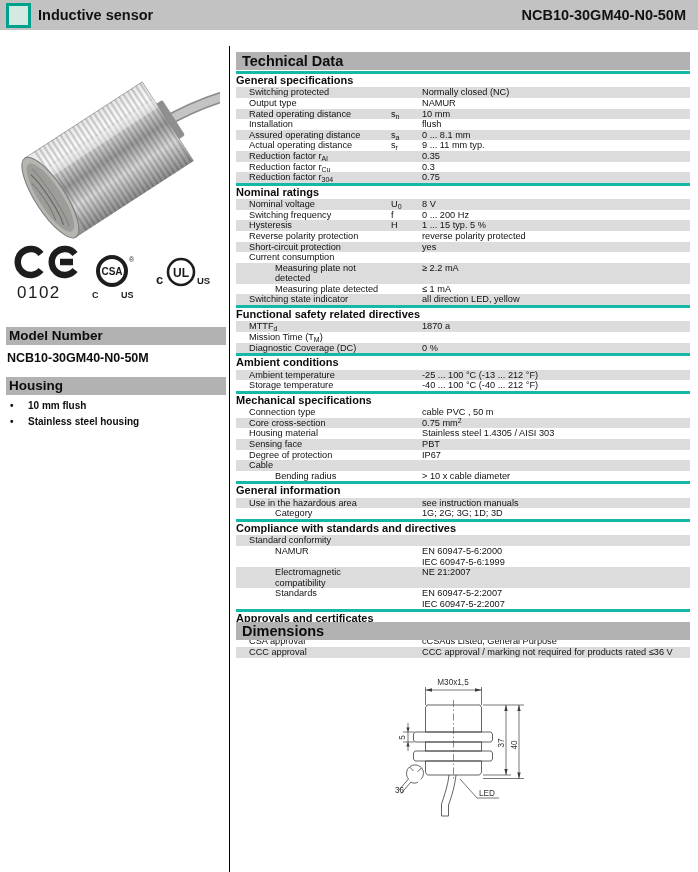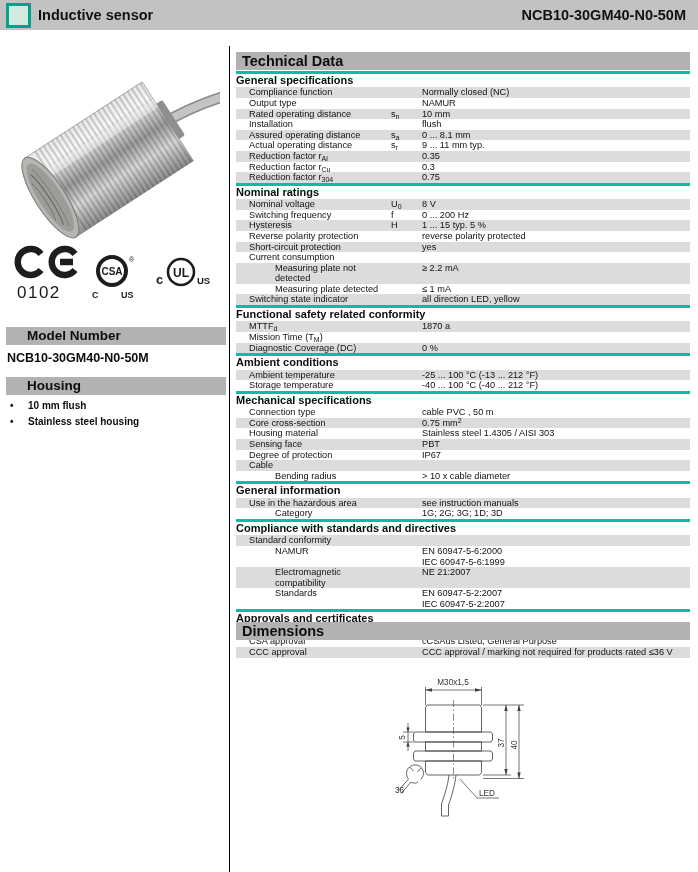--- a/index.html
+++ b/index.html
@@ -17,21 +17,21 @@
   .vsep{position:absolute;left:229px;top:46px;width:1px;height:826px;background:#000;}
 
   
   .leftcol{position:absolute;left:0;top:30px;width:229px;height:842px;}
   .photo{position:absolute;left:8px;top:25px;}
   .cert{position:absolute;}
   .ce-block{left:14px;top:215px;}
   .csa-block{left:90px;top:222px;}
   .ul-block{left:152px;top:225px;}
   .side-bar{position:absolute;left:6px;width:220px;height:18px;background:var(--bar_gray,#b3b3b3);
-            font-weight:bold;font-size:13.5px;line-height:18px;padding-left:21px;box-sizing:border-box;color:#0d0d0d;}
+            font-weight:bold;font-size:13.5px;line-height:18px;padding-left:3px;box-sizing:border-box;color:#0d0d0d;}
   .model-bar{top:297px;}
   .model-value{position:absolute;left:7px;top:321px;font-weight:bold;font-size:12.5px;color:#0d0d0d;}
   .features-bar{top:347px;}
   .features-list{position:absolute;left:0;top:368px;margin:0;padding:0;list-style:none;width:225px;}
   .features-list li{position:relative;padding-left:28px;font-weight:bold;font-size:10px;line-height:15.5px;color:#0d0d0d;}
   .features-list li::before{content:"•";position:absolute;left:10px;top:0;}
 
   
   .rightcol{position:absolute;left:236px;top:45px;width:454px;height:827px;}
   .main-bar{position:absolute;left:0;width:454px;height:18px;background:var(--bar_gray,#b3b3b3);
@@ -139,21 +139,21 @@
       <li>Stainless steel housing</li>
     </ul>
   </div>
 
   <div class="rightcol">
     <div class="main-bar td-bar">Technical Data</div>
 
     <div class="spec-table">
         <div class="sec-title">General specifications</div>
         <div class="trow shaded">
-          <div class="cell lbl">Compliance function</div>
+          <div class="cell lbl">Switching protected</div>
           <div class="cell sym"></div>
           <div class="cell val">Normally closed (NC)</div>
         </div>
         <div class="trow">
           <div class="cell lbl">Output type</div>
           <div class="cell sym"></div>
           <div class="cell val">NAMUR</div>
         </div>
         <div class="trow shaded">
           <div class="cell lbl">Rated operating distance</div>
@@ -229,21 +229,21 @@
         <div class="trow">
           <div class="cell lbl ind2">Measuring plate detected</div>
           <div class="cell sym"></div>
           <div class="cell val">≤ 1 mA</div>
         </div>
         <div class="trow shaded">
           <div class="cell lbl">Switching state indicator</div>
           <div class="cell sym"></div>
           <div class="cell val">all direction LED, yellow</div>
         </div>
-        <div class="sec-title">Functional safety related conformity</div>
+        <div class="sec-title">Functional safety related directives</div>
         <div class="trow shaded">
           <div class="cell lbl">MTTF<sub>d</sub></div>
           <div class="cell sym"></div>
           <div class="cell val">1870 a</div>
         </div>
         <div class="trow">
           <div class="cell lbl">Mission Time (T<sub>M</sub>)</div>
           <div class="cell sym"></div>
         </div>
         <div class="trow shaded">

